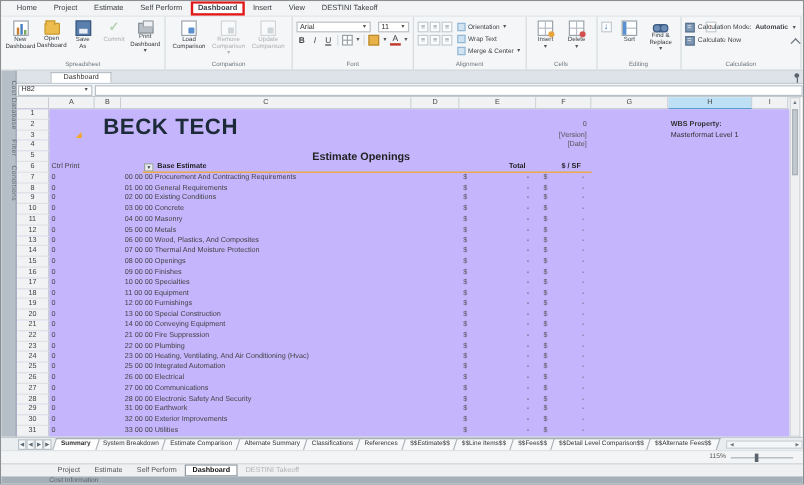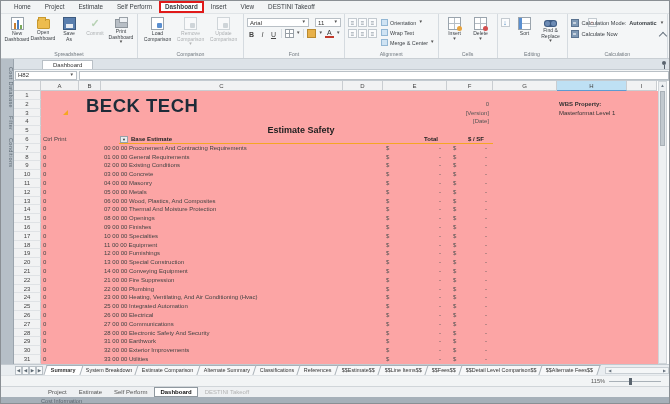--- a/index.html
+++ b/index.html
@@ -113,21 +113,21 @@
            display:flex;align-items:center;justify-content:space-between;padding:0 2px;margin-left:1px;}
   .fxbar{flex:1;height:9px;background:#fff;border:1px solid #b9c0c6;margin:0 2px;}
 
   
   .colheads{position:absolute;left:13px;top:80px;width:653px;height:10px;display:flex;}
   .ch{height:10px;background:#f1f2f3;border-right:1px solid #c9cdd1;border-bottom:1px solid #c9cdd1;
       font-size:6px;color:#444;text-align:center;line-height:10px;flex:none;}
   .ch.sel{background:#bee0f4;border-bottom:1px solid #5c9bd1;}
 
   
-  .grid{position:absolute;left:13px;top:90px;width:644px;height:273px;background:#fca5a5;overflow:hidden;}
+  .grid{position:absolute;left:13px;top:90px;width:644px;height:273px;background:#c4b5fd;overflow:hidden;}
   .grow{position:absolute;left:0;width:100%;height:8.8px;}
   .rnum{position:absolute;left:0;top:0;width:27px;height:8.8px;background:#f1f2f3;
         border-right:1px solid #c9cdd1;border-bottom:1px solid #dfe2e5;font-size:6px;color:#444;
         text-align:center;line-height:8.8px;}
   .cellA{position:absolute;left:29px;font-size:6px;color:#444;line-height:8.8px;}
   .desc{position:absolute;left:90px;font-size:6px;color:#444;line-height:8.8px;white-space:nowrap;}
   .m-sym{position:absolute;font-size:6px;color:#555;line-height:8.8px;}
   .m-val{position:absolute;width:30px;text-align:right;font-size:6px;color:#555;line-height:8.8px;}
 
   .logo{position:absolute;left:72px;top:6px;font-size:18.5px;font-weight:800;color:#1d2b38;
@@ -653,21 +653,21 @@
     <div class="logo">BECK TECH</div>
     <div class="logo-accent"></div>
 
     <div class="meta" style="top:8.8px;">0</div>
     <div class="meta" style="top:17.6px;">[Version]</div>
     <div class="meta" style="top:26.4px;">[Date]</div>
 
     <div class="wbs" style="top:8.8px;font-weight:bold;">WBS Property:</div>
     <div class="wbs" style="top:17.6px;">Masterformat Level 1</div>
 
-    <div class="sheet-title">Estimate Safety</div>
+    <div class="sheet-title">Estimate Openings</div>
 
     <div class="row6">
       <span class="cellA">Ctrl Print</span>
       <span class="filtbox">▼</span>
       <span class="desc hdr" style="left:117px;">Base Estimate</span>
       <span class="m-val hdr" style="left:363px;width:61px;font-weight:bold;">Total</span>
       <span class="m-val hdr" style="left:420px;width:50px;font-weight:bold;">$ / SF</span>
     </div>
     <div class="orange-line"></div>
   </div>

